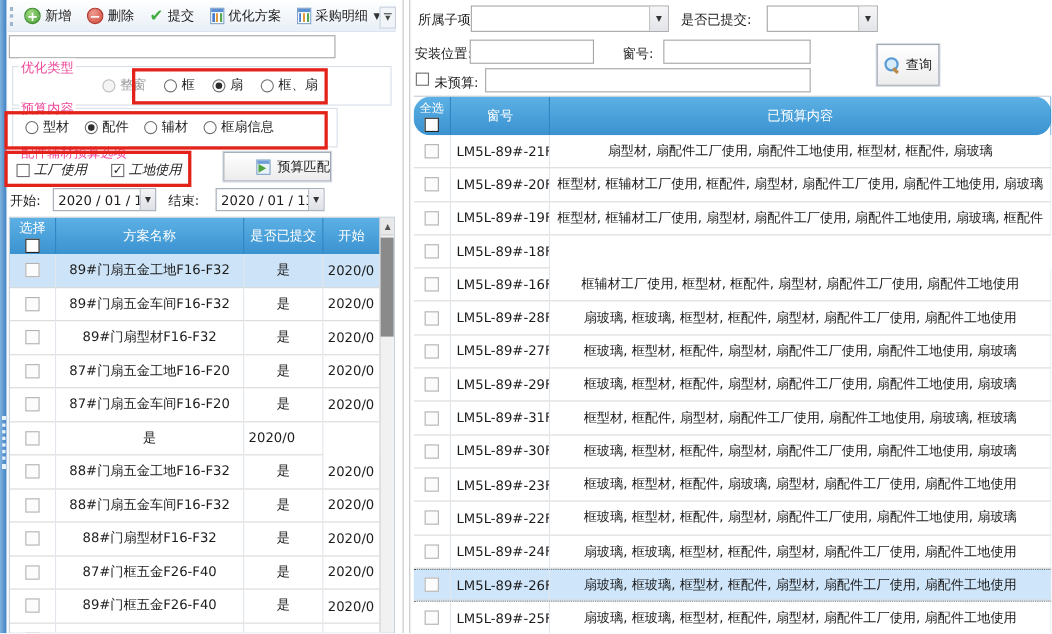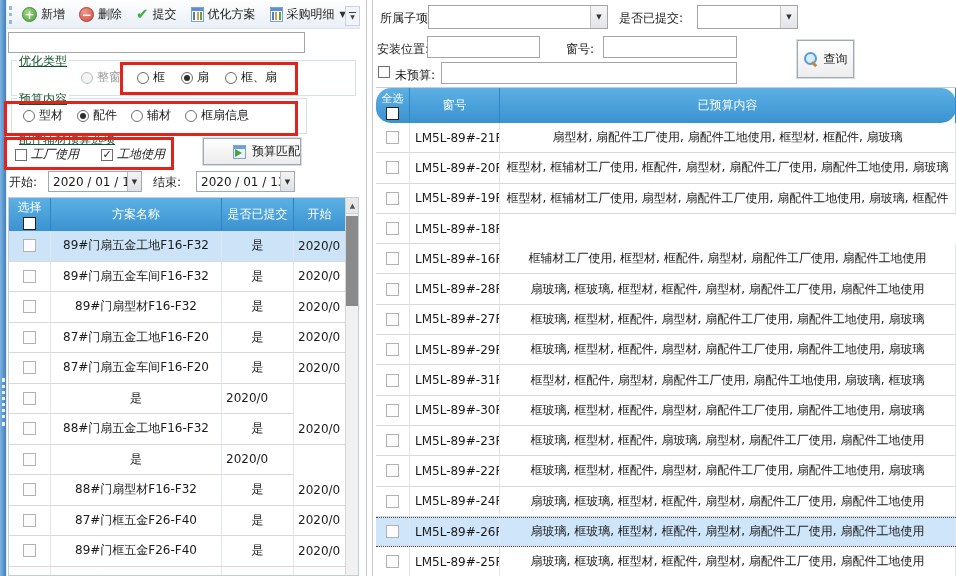--- a/index.html
+++ b/index.html
@@ -33,21 +33,21 @@
   .ic-report::after{content:"";position:absolute;left:1px;bottom:1px;width:9px;height:8px;
     background:linear-gradient(90deg,#4a7fd0 0 2px,transparent 2px 3.5px,#e09a3a 3.5px 5.5px,transparent 5.5px 7px,#52a852 7px 9px);}
   .tb-caret{font-size:8px;color:#333;margin-left:1px;}
   .tb-overflow{position:absolute;left:338px;top:6px;width:15px;height:20px;background:#f1f4f8;
     border:1px solid #c9d2de;display:flex;flex-direction:column;align-items:center;justify-content:center;}
   .tb-overflow .bar{width:7px;border-top:1px solid #444;margin-bottom:1px;}
   .tb-overflow .arr{font-size:6px;color:#444;line-height:1;}
 
   
   .search-input{position:absolute;left:1px;top:32px;width:297px;height:21px;border:1px solid #a5a5a5;background:#fff;padding:0 3px;font:inherit;}
-  .grp-label{position:absolute;background:#fff;padding:0 2px;color:#14532d;text-decoration:underline;}
+  .grp-label{position:absolute;background:#fff;padding:0 2px;color:#ec4899;}
   .grp-box{position:absolute;border:1px solid #d7dfe9;}
   .opt-row{position:absolute;display:flex;align-items:center;}
   .opt{display:flex;align-items:center;gap:4px;white-space:nowrap;}
   .radio{width:12px;height:12px;border:1px solid #6e6e6e;border-radius:50%;background:#fff;
     display:inline-flex;align-items:center;justify-content:center;flex:0 0 auto;}
   .radio.checked::after{content:"";width:6px;height:6px;border-radius:50%;background:#2e2e2e;}
   .radio.disabled{border-color:#bcbcbc;background:#f4f4f4;}
   .opt.disabled{color:#9a9a9a;}
   .cb{width:12px;height:12px;border:1px solid #6e6e6e;background:#fff;display:inline-flex;
     align-items:center;justify-content:center;flex:0 0 auto;}
@@ -159,21 +159,21 @@
     </div>
     <div class="tb-overflow">
       <span class="bar"></span>
       <span class="arr">▼</span>
     </div>
 
     <input class="search-input" value="" style="">
 
     <div class="grp-box" style="left:4px;top:60px;width:345px;height:36px;"></div>
     <span class="grp-label" style="left:10px;top:53px;">优化类型</span>
-    <div class="opt-row" id="opt-row" style="left:74px;top:69px;gap:16px;">
+    <div class="opt-row" id="opt-row" style="left:86px;top:69px;gap:16px;">
         <span class="opt disabled">
           <span class="radio disabled"></span>
           <span>整窗</span>
         </span>
         <span class="opt">
           <span class="radio"></span>
           <span>框</span>
         </span>
         <span class="opt">
           <span class="radio checked"></span>
@@ -297,20 +297,21 @@
               <span class="row-cb"></span>
             </span>
             <span class="lcell">88#门扇五金工地F16-F32</span>
             <span class="lcell">是</span>
             <span class="lcell start">2020/0</span>
           </div>
           <div class="lrow">
             <span class="lcell">
               <span class="row-cb"></span>
             </span>
+            <span class="lcell">88#门扇五金车间F16-F32</span>
             <span class="lcell">是</span>
             <span class="lcell start">2020/0</span>
           </div>
           <div class="lrow">
             <span class="lcell">
               <span class="row-cb"></span>
             </span>
             <span class="lcell">88#门扇型材F16-F32</span>
             <span class="lcell">是</span>
             <span class="lcell start">2020/0</span>

